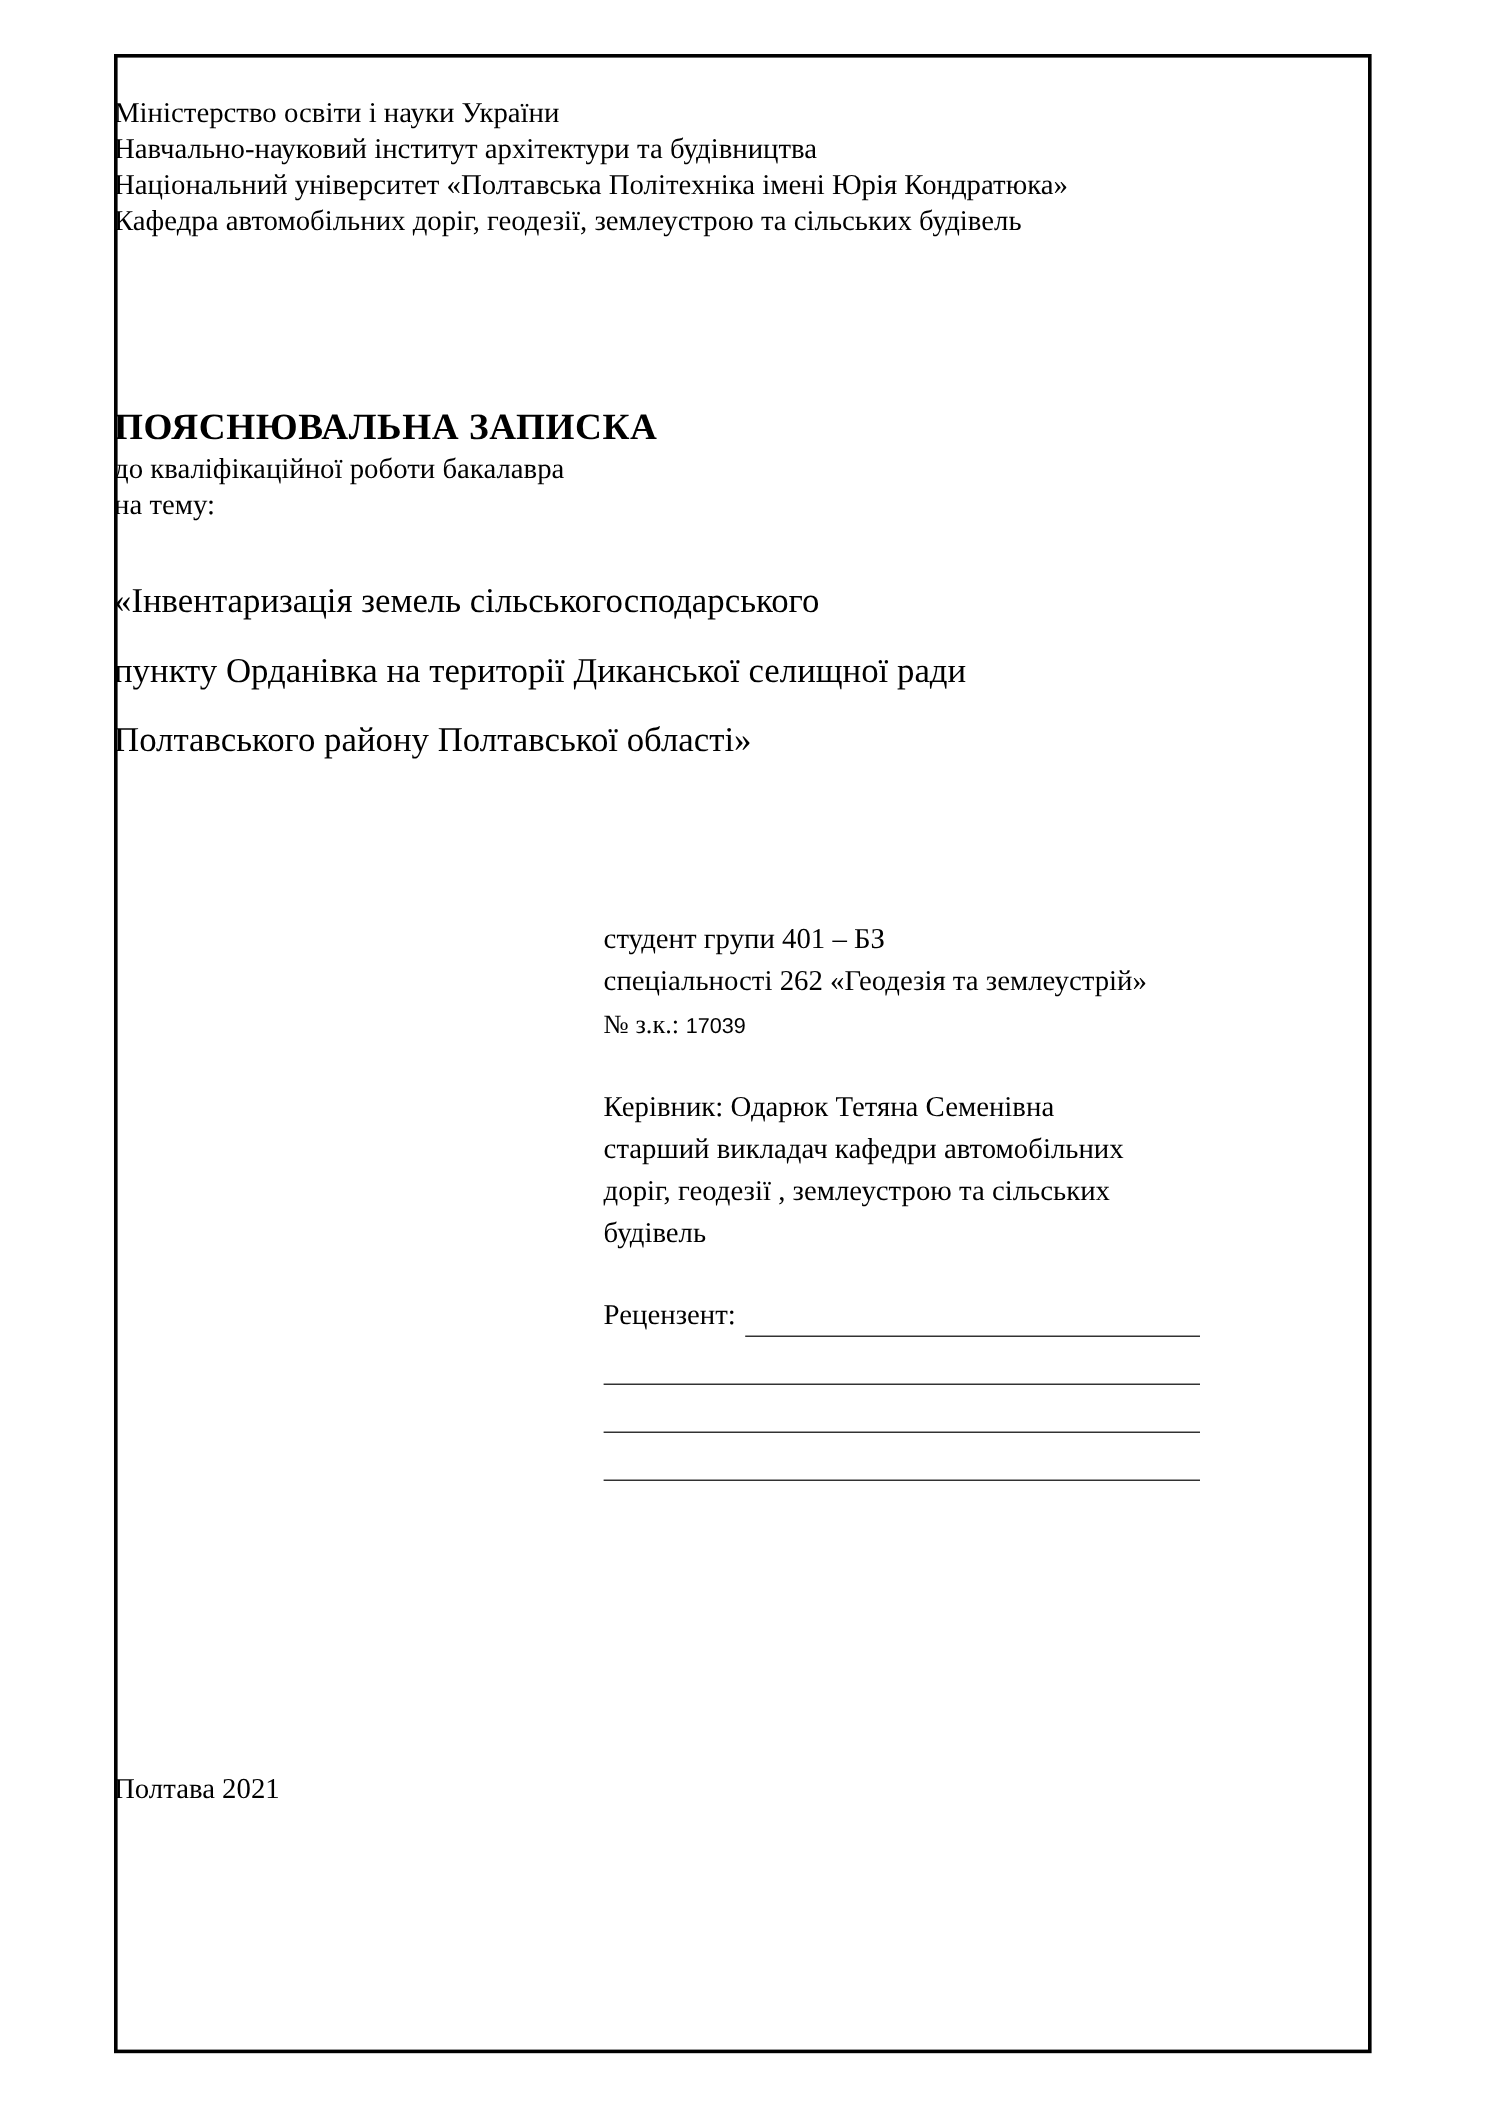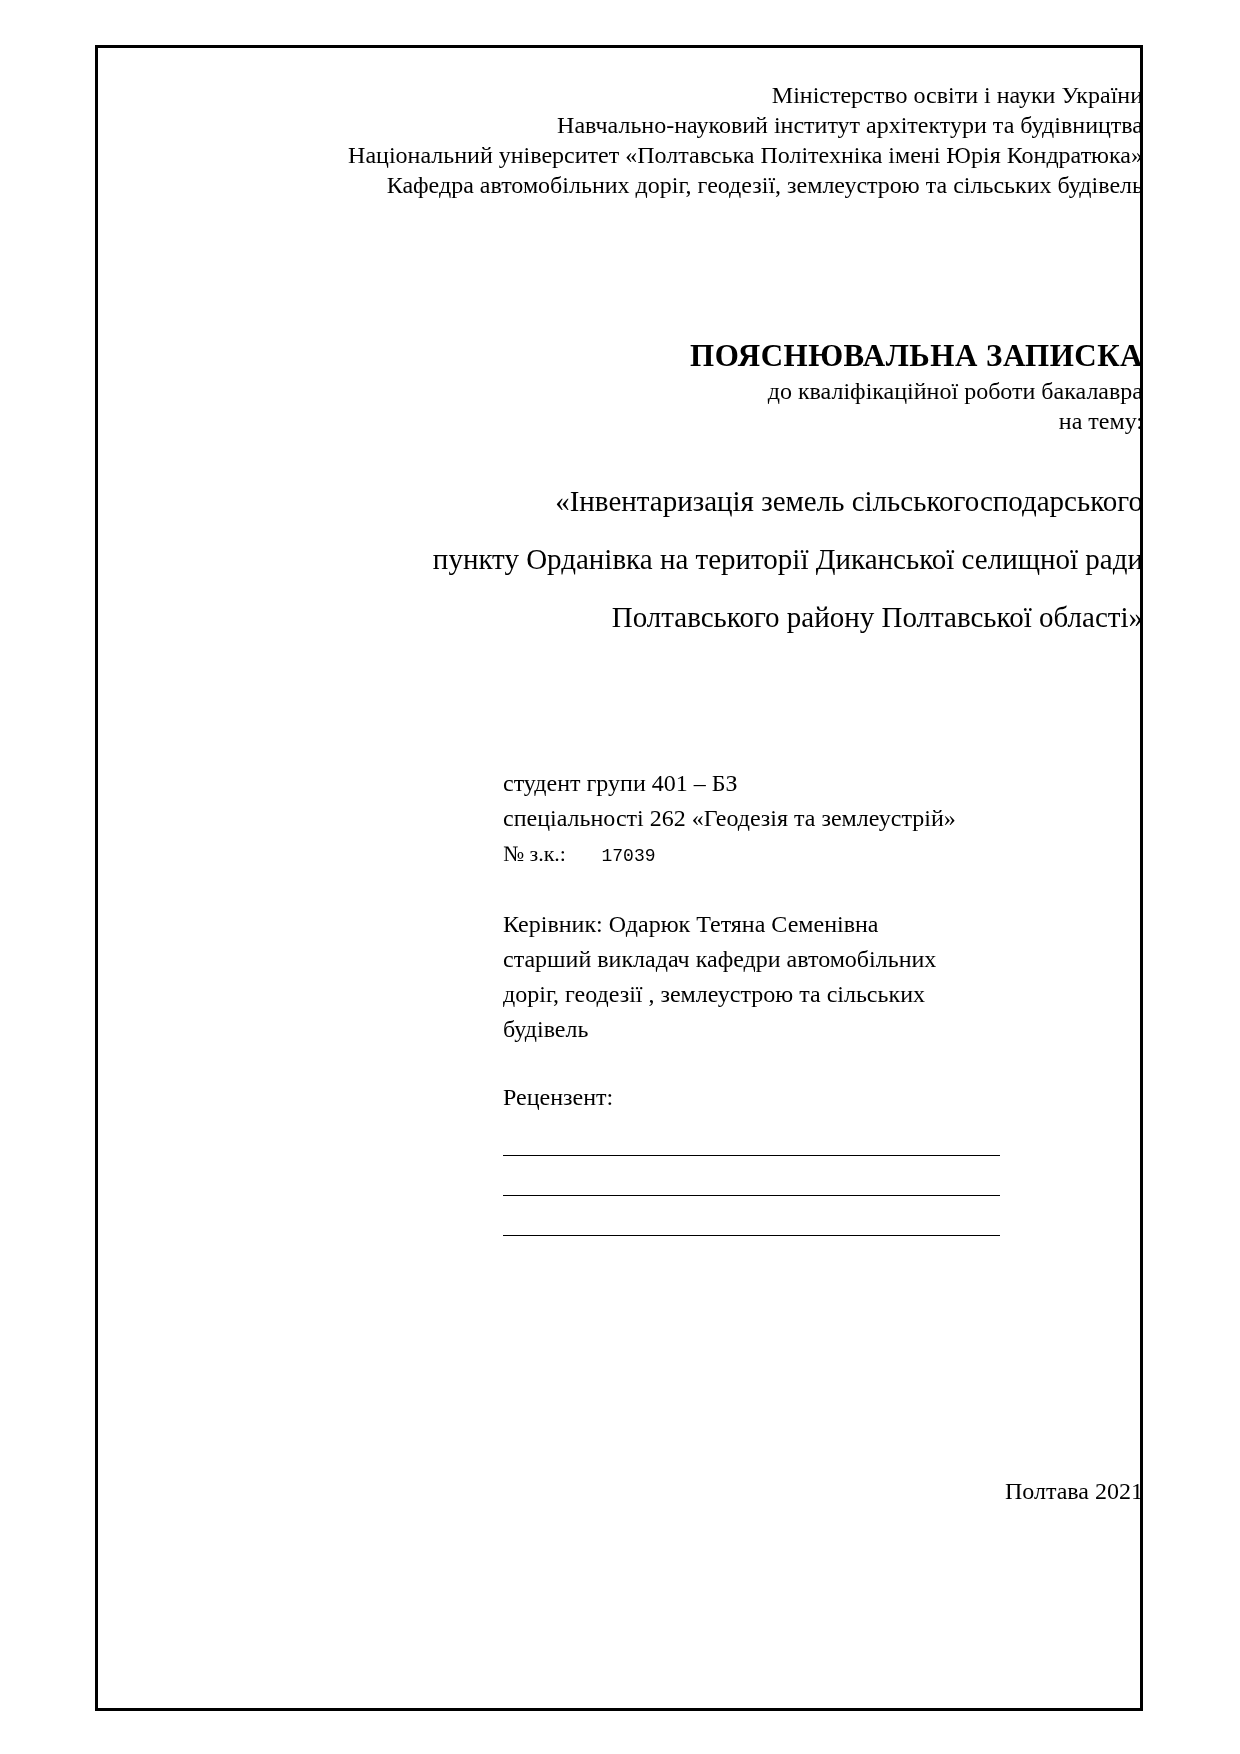--- a/index.html
+++ b/index.html
@@ -20,21 +20,21 @@
     top: 45px;
     width: 1048px;
     height: 1666px;
     border: 3px solid #000000;
     box-sizing: border-box;
   }
   .centered-block {
     position: absolute;
     left: 95px;
     width: 1048px;
-    text-align: right;
+    text-align: left;
   }
   .header-block {
     top: 80px;
     font-size: 24px;
     line-height: 30px;
   }
   .title-block {
     top: 336px;
   }
   .doc-title {
@@ -61,28 +61,26 @@
     font-size: 24px;
     line-height: 35px;
   }
   .credits-gap {
     height: 33px;
   }
   .record-book-row {
     font-size: 22px;
   }
   .record-book-number {
-    font-family: Liberation Mono, monospace;
+    font-family: Liberation Sans, sans-serif;
     font-size: 18px;
-    margin-left: 30px;
   }
   .reviewer-row {
     display: flex;
-    align-items: flex-start;
-    flex-direction: column;
+    align-items: flex-end;
   }
   .reviewer-label {
     white-space: nowrap;
     padding-right: 8px;
   }
   .blank-underline {
     flex: 1;
     border-bottom: 1px solid #000000;
     height: 30px;
   }

